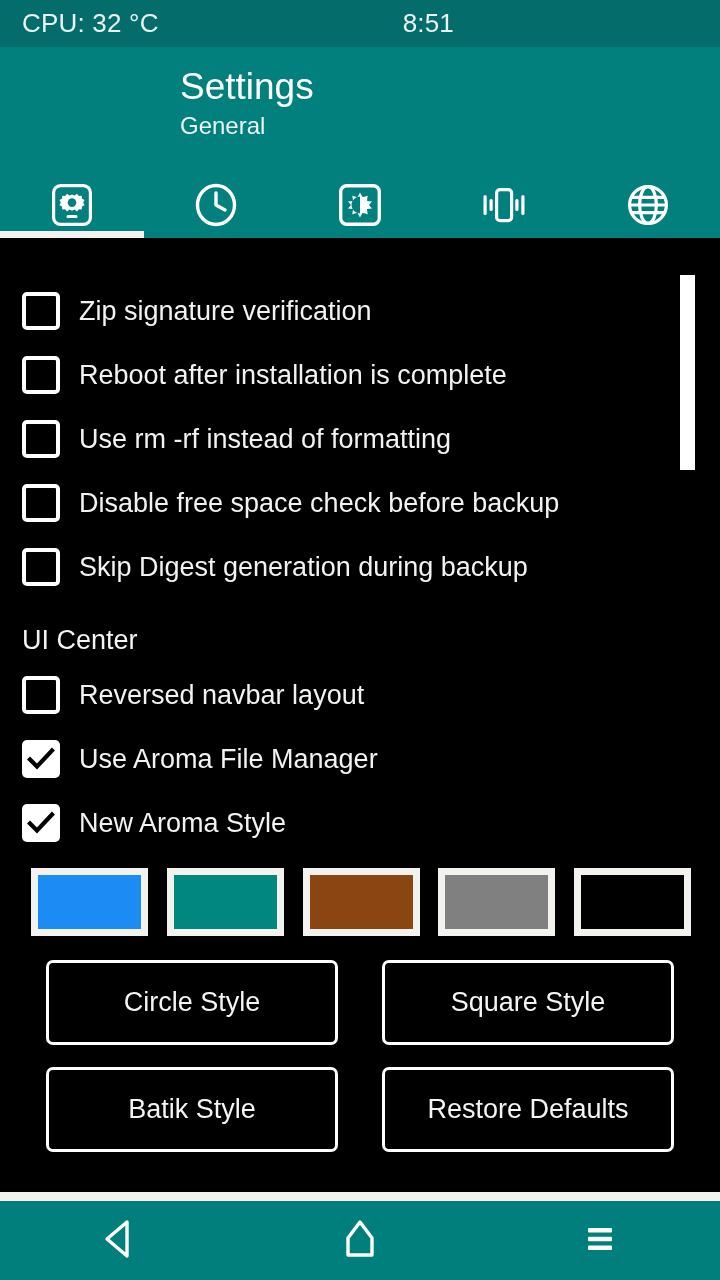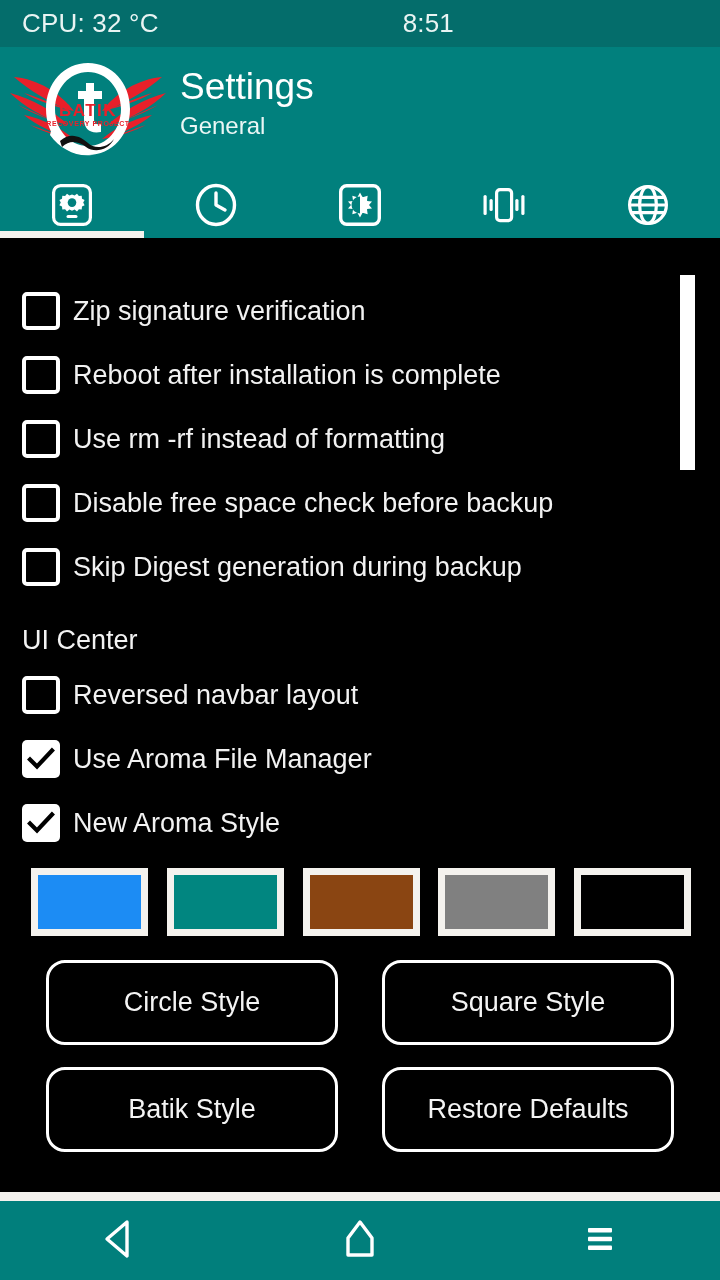--- a/index.html
+++ b/index.html
@@ -135,21 +135,21 @@
     background: #ffffff;
     border: 0;
   }
   .cbox.on svg {
     position: absolute;
     left: 4px; top: 5px;
   }
   .checklabel {
     color: #f2f2f2;
     font-size: 27px;
-    margin-left: 13px;
+    margin-left: 19px;
     white-space: nowrap;
   }
 
   .section-title {
     position: absolute;
     left: 22px;
     color: #f2f2f2;
     font-size: 27px;
   }
 
@@ -182,21 +182,21 @@
   }
   .btn-row {
     display: flex;
     justify-content: space-between;
     margin-bottom: 22px;
   }
   .btn {
     width: 292px;
     height: 85px;
     border: 3px solid #ffffff;
-    border-radius: 19px;
+    border-radius: 7px;
     background: #000000;
     color: #f4f4f4;
     font-size: 27px;
     font-family: "Liberation Sans", sans-serif;
     display: flex;
     align-items: center;
     justify-content: center;
   }
 
   
@@ -225,43 +225,20 @@
 
 <div class="screen">
 
   <div class="statusbar">
     <span class="st-left">CPU: 32 °C</span>
     <span class="st-center">8:51</span>
   </div>
 
   <div class="header">
 
-    <div class="logo">
-      <svg width="160" height="112" viewBox="0 0 160 112">
-
-        <path d="M6 24 C30 26 52 40 66 58 C48 54 30 48 16 40 C28 44 44 50 58 56 C40 48 22 38 6 24 Z" fill="#e8202a"></path>
-        <path d="M2 40 C24 46 46 58 60 72 C42 68 24 60 10 52 C24 58 40 66 54 72 C36 64 16 54 2 40 Z" fill="#e8202a"></path>
-        <path d="M16 62 C36 66 54 76 66 86 C50 84 34 78 22 72 C34 76 50 82 62 86 C46 80 28 72 16 62 Z" fill="#e8202a"></path>
-        <path d="M154 24 C130 26 108 40 94 58 C112 54 130 48 144 40 C132 44 116 50 102 56 C120 48 138 38 154 24 Z" fill="#e8202a"></path>
-        <path d="M158 40 C136 46 114 58 100 72 C118 68 136 60 150 52 C136 58 120 66 106 72 C124 64 144 54 158 40 Z" fill="#e8202a"></path>
-        <path d="M144 62 C124 66 106 76 94 86 C110 84 126 78 138 72 C126 76 110 82 98 86 C114 80 132 72 144 62 Z" fill="#e8202a"></path>
-
-        <path d="M80 10 C104 10 122 30 122 56 C122 82 104 102 80 102 C56 102 38 82 38 56 C38 30 56 10 80 10 Z
-                 M80 19 C61 19 47 36 47 56 C47 76 61 93 80 93 C99 93 113 76 113 56 C113 36 99 19 80 19 Z" fill="#ffffff"></path>
-
-        <path d="M44 74 C54 90 68 100 84 102 C68 104 52 96 42 82 Z" fill="#ffffff"></path>
-
-        <path d="M78 30 L86 30 L86 38 L94 38 L94 46 L86 46 L86 66 C86 70 88 72 93 71 L93 79 C82 81 76 76 76 66 L76 46 L70 46 L70 38 L78 38 Z" fill="#ffffff"></path>
-
-        <text x="80" y="63" text-anchor="middle" fill="#e8202a" font-family="Liberation Sans, sans-serif" font-size="17" font-weight="bold" letter-spacing="1.5">BATIK</text>
-        <text x="80" y="73" text-anchor="middle" fill="#e8202a" font-family="Liberation Sans, sans-serif" font-size="7" font-weight="bold" letter-spacing="0.6">RECOVERY PROJECT</text>
-
-        <path d="M52 88 C62 78 74 84 80 90 C86 96 98 96 106 86 C100 98 86 100 78 94 C72 89 62 86 54 94 Z" fill="#111111"></path>
-      </svg>
-    </div>
 
     <div class="title-wrap">
       <div class="title">Settings</div>
       <div class="subtitle">General</div>
     </div>
   </div>
 
   <div class="tabbar">
 
     <div class="tab">

